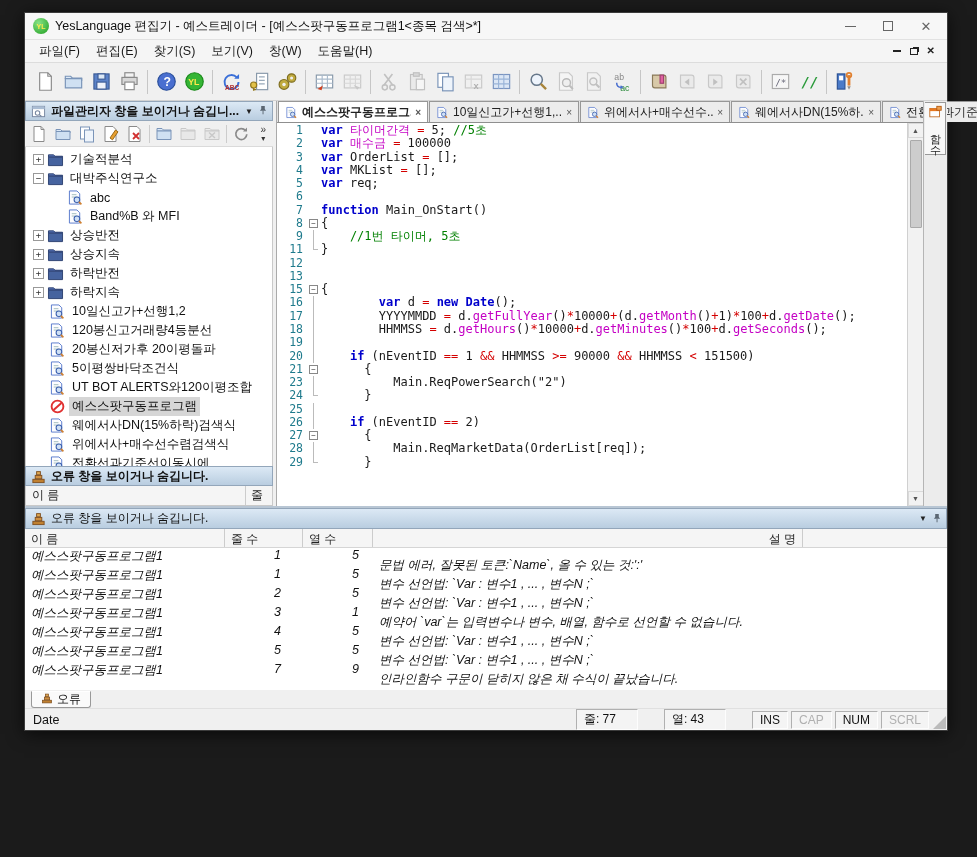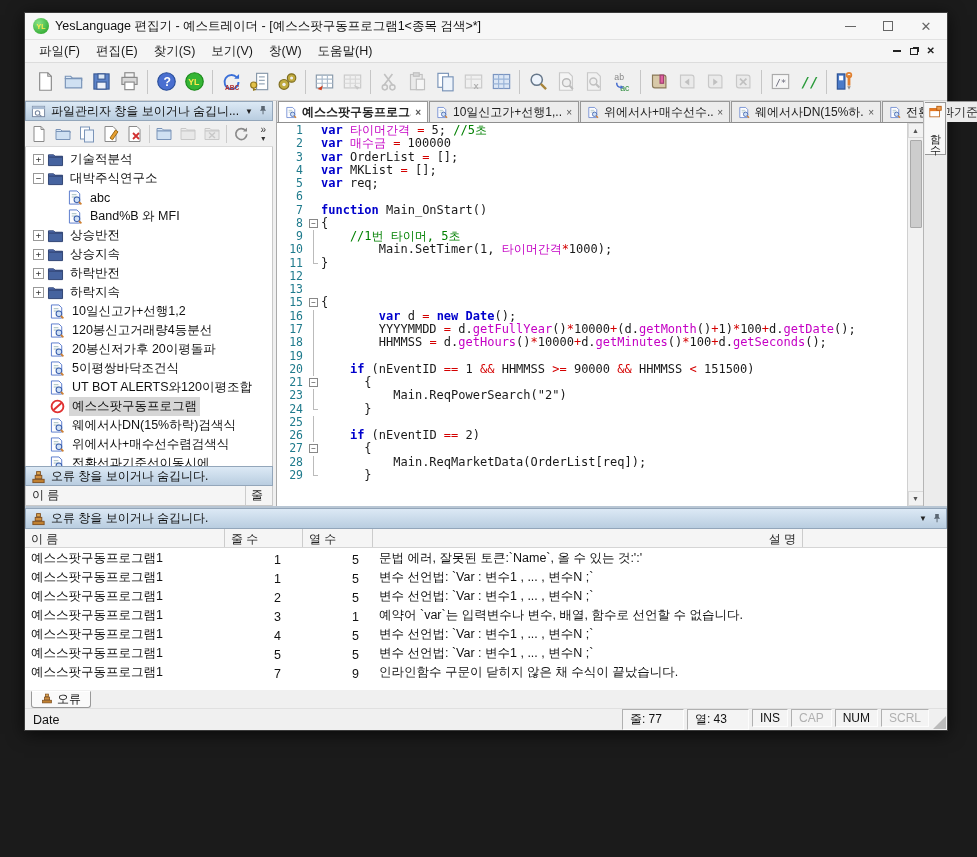--- a/index.html
+++ b/index.html
@@ -44,21 +44,21 @@
   .tb-sep { width: 1px; height: 24px; background: #c6c6c6; margin: 0 4px; flex: none; }
   .dis { filter: grayscale(1); opacity: .45; }
 
   
   .content { flex: 1; display: flex; min-height: 0; }
 
   
   .sidebar { width: 248px; flex: none; display: flex; flex-direction: column; background: #f0f0f0; }
   .panel-header { height: 20px; flex: none; background: linear-gradient(#dcе9f5, #b9cde0);
     background: linear-gradient(#dce9f5, #b9cde0); border: 1px solid #93a6ba;
-    display: flex; align-items: center; gap: 4px; padding: 0 4px; font-size: 12px; color: #111; }
+    display: flex; align-items: center; gap: 4px; padding: 0 4px; font-size: 12px; color: #111; font-weight: bold; }
   .panel-header .ph-title { white-space: nowrap; overflow: hidden; flex: 1; }
   .ph-right { display: flex; gap: 5px; align-items: center; flex: none; color: #333; }
   .ph-right svg { width: 10px; height: 10px; }
   .caret-down { font-size: 8px; color: #222; }
   .sidebar-toolbar { height: 26px; flex: none; display: flex; align-items: center; padding: 0 2px;
     background: #f0f0f0; border-bottom: 1px solid #dadada; }
   .sb-btn { width: 24px; height: 22px; display: flex; align-items: center; justify-content: center; border-radius: 2px; }
   .sb-btn svg { width: 18px; height: 18px; }
   .sb-sep { width: 1px; height: 18px; background: #ccc; margin: 0 2px; }
   .sb-overflow { margin-left: auto; font-size: 10px; color: #333; padding: 0 5px; line-height: 1; text-align: center; }
@@ -136,37 +136,37 @@
     font-size: 12px; color: #111; }
   .bp-thead { height: 19px; flex: none; display: flex; background: #f5f5f5; border-bottom: 1px solid #d5d5d5;
     font-size: 12px; color: #222; }
   .bp-th { padding: 2px 6px; border-right: 1px solid #ccc; white-space: nowrap; overflow: hidden; }
   .bp-th.c-name { width: 200px; }
   .bp-th.c-line { width: 78px; text-align: left; }
   .bp-th.c-col  { width: 70px; }
   .bp-th.c-desc { width: 430px; text-align: right; }
   .bp-th.c-rest { flex: 1; border-right: none; }
   .bp-rows { flex: 1; overflow: hidden; }
-  .bp-row { height: 19px; display: flex; align-items: flex-end; font-size: 12.5px; color: #111; }
+  .bp-row { height: 19px; display: flex; align-items: flex-start; font-size: 12.5px; color: #111; font-style: italic; }
   .bp-cell { white-space: nowrap; overflow: hidden; }
   .bp-cell.c-name { width: 200px; padding-left: 6px; }
   .bp-cell.c-line { width: 78px; text-align: right; padding-right: 22px; }
   .bp-cell.c-col  { width: 70px; text-align: right; padding-right: 14px; }
   .bp-cell.c-desc { flex: 1; padding-left: 6px; margin-top: 9px; }
 
   
   .bottom-tabs { height: 18px; flex: none; background: #f0f0f0; display: flex; align-items: center; padding-left: 6px; }
   .btab { height: 17px; display: flex; align-items: center; gap: 4px; padding: 0 9px;
     border: 1px solid #999; border-top: 1px solid #fff; background: #fafafa; font-size: 12px;
     border-radius: 0 0 3px 3px; color: #111; }
   .btab svg { width: 12px; height: 12px; }
 
   .statusbar { height: 22px; flex: none; background: #f0f0f0; border-top: 1px solid #e0e0e0;
     display: flex; align-items: center; font-size: 12.5px; color: #111; padding-left: 8px; position: relative; }
-  .status-right { margin-left: auto; display: flex; align-items: flex-start; padding-right: 18px; }
+  .status-right { margin-left: auto; display: flex; align-items: center; padding-right: 18px; gap: 23px; }
   .sb-box { border: 1px solid; border-color: #b0b0b0 #fdfdfd #fdfdfd #b0b0b0; background: #f4f4f4;
     padding: 1px 7px; margin-left: 3px; font-size: 12px; white-space: nowrap; }
   .sb-box.wide { min-width: 62px; }
   .sb-box.off { color: #b0b0b0; }
   .grip { position: absolute; right: 1px; bottom: 1px; width: 13px; height: 13px;
     background: linear-gradient(135deg, transparent 50%, #bbb 50%);
     clip-path: polygon(100% 0, 100% 100%, 0 100%); }
 </style>
 </head>
 <body>
@@ -862,27 +862,20 @@
                 <span class="fbox">−</span>
               </span>
               <span class="ct"><span class="tk-pl">{</span></span>
             </div>
             <div class="cl">
               <span class="ln">9</span>
               <span class="fold">
                 <span class="fline"></span>
               </span>
               <span class="ct"><span class="tk-cm">    //1번 타이머, 5초</span></span>
-            </div>
-            <div class="cl">
-              <span class="ln">10</span>
-              <span class="fold">
-                <span class="fline"></span>
-              </span>
-              <span class="ct"><span class="tk-pl">        Main.SetTimer(1, </span><span class="tk-id">타이머간격</span><span class="tk-op">*</span><span class="tk-pl">1000);</span></span>
             </div>
             <div class="cl">
               <span class="ln">11</span>
               <span class="fold">
                 <span class="fend"></span>
               </span>
               <span class="ct"><span class="tk-pl">}</span></span>
             </div>
             <div class="cl">
               <span class="ln">12</span>

